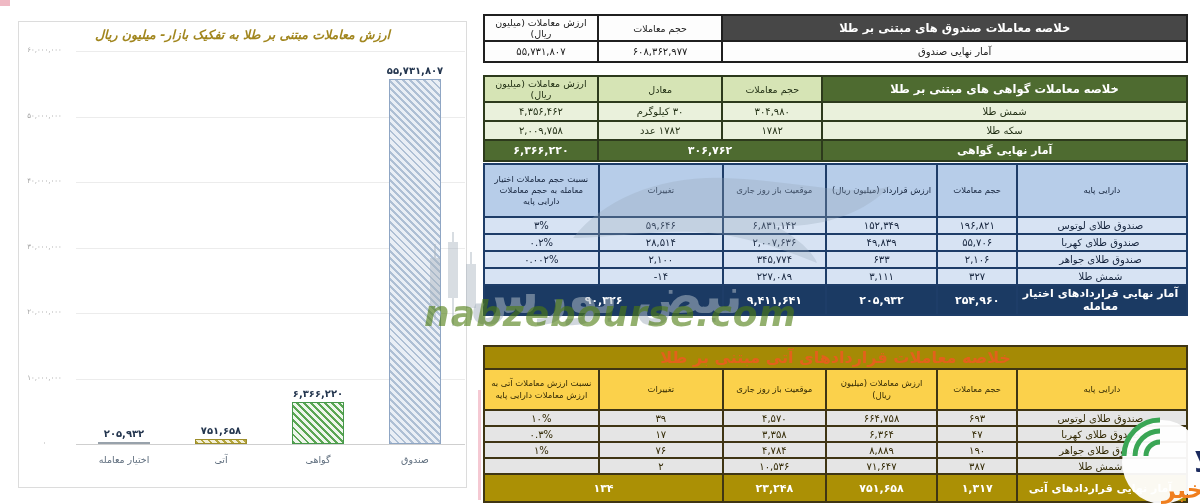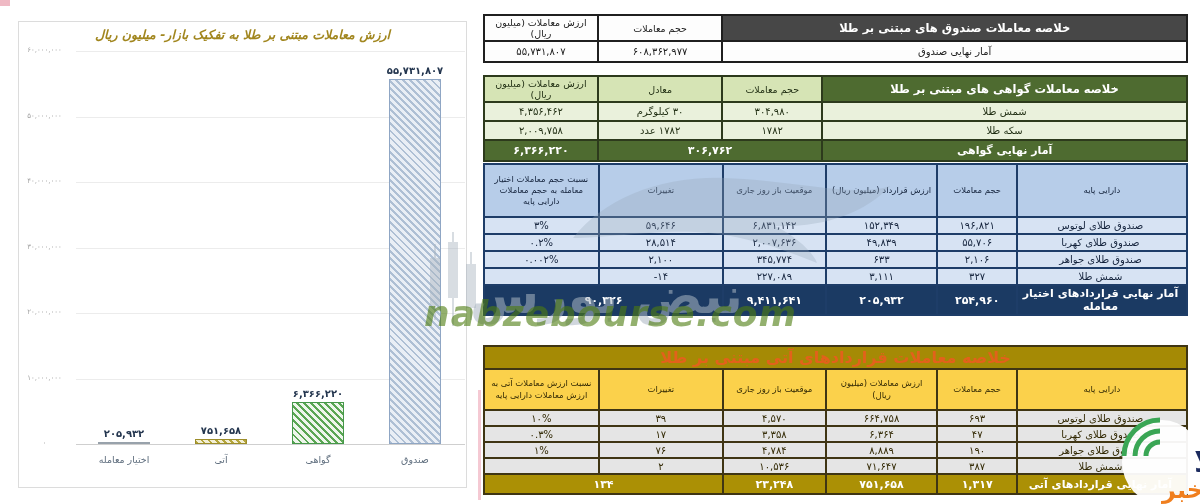--- a/index.html
+++ b/index.html
@@ -56,21 +56,21 @@
   .t3 td { border:2px solid #1e3d68; font-size:10px; color:#14233c; background:#d7e3f3; height:17px; }
   .t3 .banner { background:#1b3a63; color:#ffffff; font-weight:bold; font-size:12px; height:20px; }
   .t3 .chead { background:#b7cde9; font-size:8.5px; height:53px; line-height:1.3; }
   .t3 .foot { background:#1b3a63; color:#ffffff; font-weight:bold; font-size:11px; height:22px; }
 
   
   .t4 { top:345px; }
   .t4 td { border:2px solid #3f3513; font-size:10px; color:#332a05; background:#e5e5e5; height:16px; }
   .t4 .banner { background:#a58a05; color:#e2621b; font-weight:bold; font-size:16px; height:20px; }
   .t4 .chead { background:#fbd14b; font-size:8.5px; height:41px; line-height:1.3; }
-  .t4 .foot { background:#ab9005; color:#ffffff; font-weight:bold; font-size:11px; height:20px; }
+  .t4 .foot { background:#ab9005; color:#ffffff; font-weight:bold; font-size:11px; height:28px; }
 
   
   .wm { position:absolute; pointer-events:none; }
   .wm-bird { left:565px; top:168px; width:330px; height:96px; opacity:.30; }
   .wm-candles { left:424px; top:230px; width:58px; height:102px; opacity:.45; }
   .wm-fa { left:470px; top:233px; font-size:50px; font-weight:bold; color:#aab6c2;
            opacity:.55; direction:rtl; white-space:nowrap;margin-top:34px; }
   .wm-en { left:424px; top:293px; font-size:36px; font-weight:bold; color:#4d7c0f;
            opacity:.6; letter-spacing:1px; white-space:nowrap; font-style:italic; }
 

